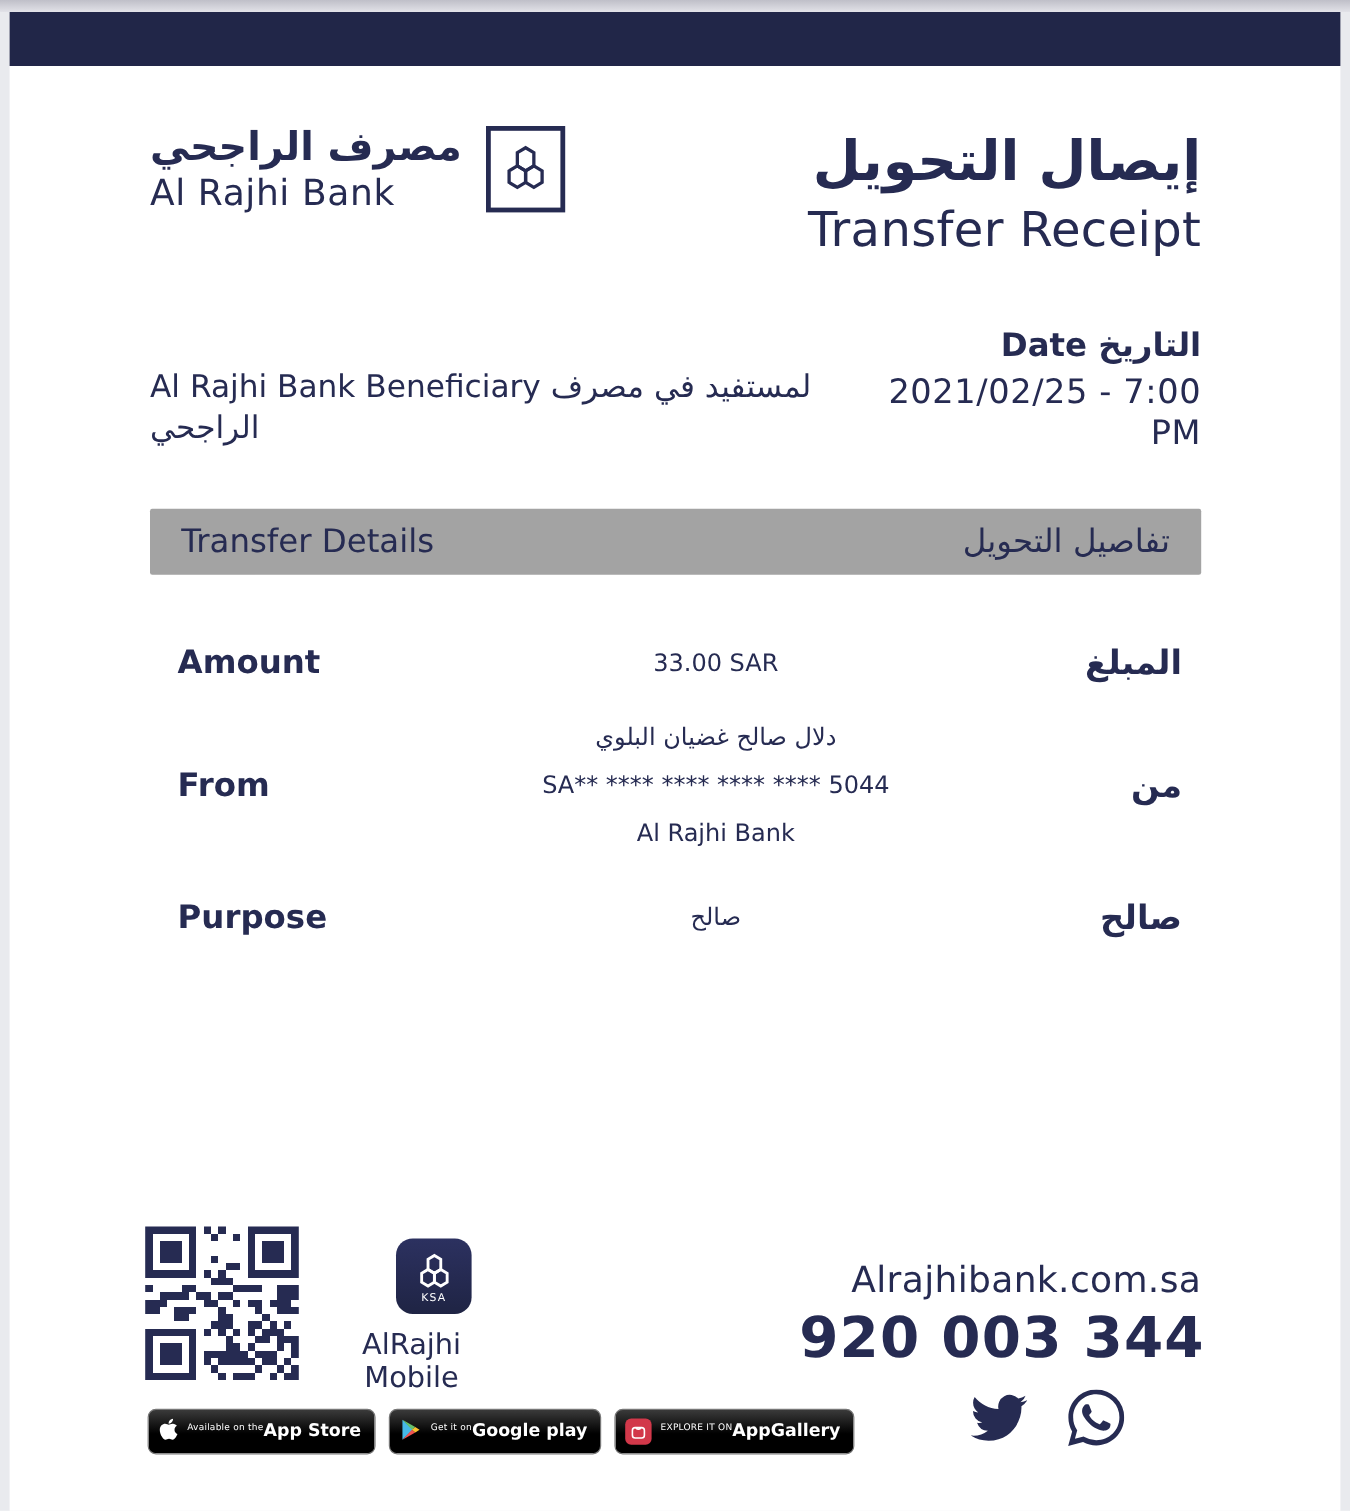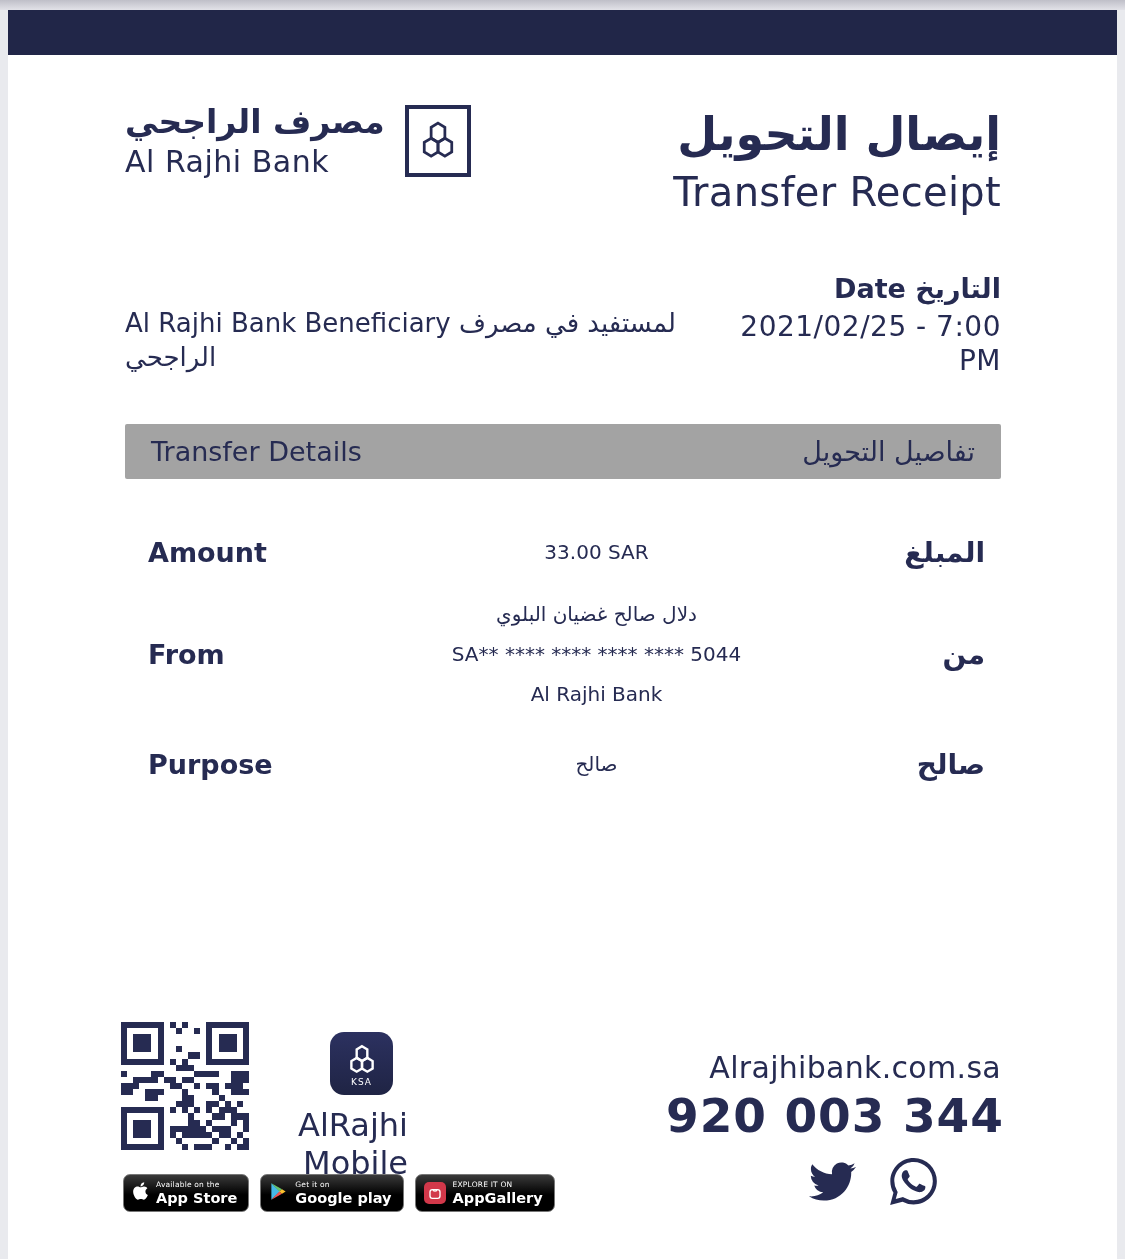--- a/index.html
+++ b/index.html
@@ -48,30 +48,30 @@
   .rc .vline{line-height:40px;}
   .rr{width:110px;text-align:right;font-weight:700;font-size:28px;flex:none;}
   .ar{direction:rtl;}
 
   
   .qr{position:absolute;left:113px;top:1012px;width:128px;height:128px;}
   .qr svg{width:100%;height:100%;shape-rendering:crispEdges;}
   .app-icon{position:absolute;left:302px;top:1022px;width:63px;height:63px;border-radius:14px;
     background:linear-gradient(#2c3160,#1f2444);display:flex;flex-direction:column;align-items:center;justify-content:center;color:#fff;margin-left:20px;}
   .app-icon .ksa{font-size:9px;letter-spacing:1px;margin-top:-2px;}
-  .app-label{position:absolute;left:270px;top:1096px;width:130px;text-align:right;font-size:32px;}
+  .app-label{position:absolute;left:270px;top:1096px;width:130px;text-align:center;font-size:24px;}
   .website{position:absolute;right:116px;top:1040px;font-size:30px;letter-spacing:0.3px;}
   .phone{position:absolute;right:113px;top:1078px;font-size:47px;font-weight:700;letter-spacing:1px;}
   .social{position:absolute;right:180px;top:1148px;display:flex;gap:34px;align-items:center;}
   .social svg{width:47px;height:47px;display:block;}
 
   .badges{position:absolute;left:115px;top:1164px;display:flex;gap:11px;align-items:center;}
   .badge{height:38px;border-radius:7px;background:linear-gradient(#3a3a3a,#000 55%);
     border:1px solid #777;display:flex;align-items:center;gap:7px;padding:0 11px 0 8px;box-sizing:border-box;color:#fff;cursor:pointer;}
-  .badge .btxt{display:flex;flex-direction:column;line-height:1;}
+  .badge .btxt{display:flex;flex-direction:row;line-height:1;}
   .badge .small{font-size:7.5px;letter-spacing:0.2px;margin-bottom:2px;white-space:nowrap;}
   .badge .big{font-size:14.5px;font-weight:700;white-space:nowrap;}
   .ag-ic{width:22px;height:22px;border-radius:5px;background:#d2384a;display:flex;align-items:center;justify-content:center;}
 </style>
 </head>
 <body>
 
 <div class="top-strip"></div>
 
 <div class="page">

